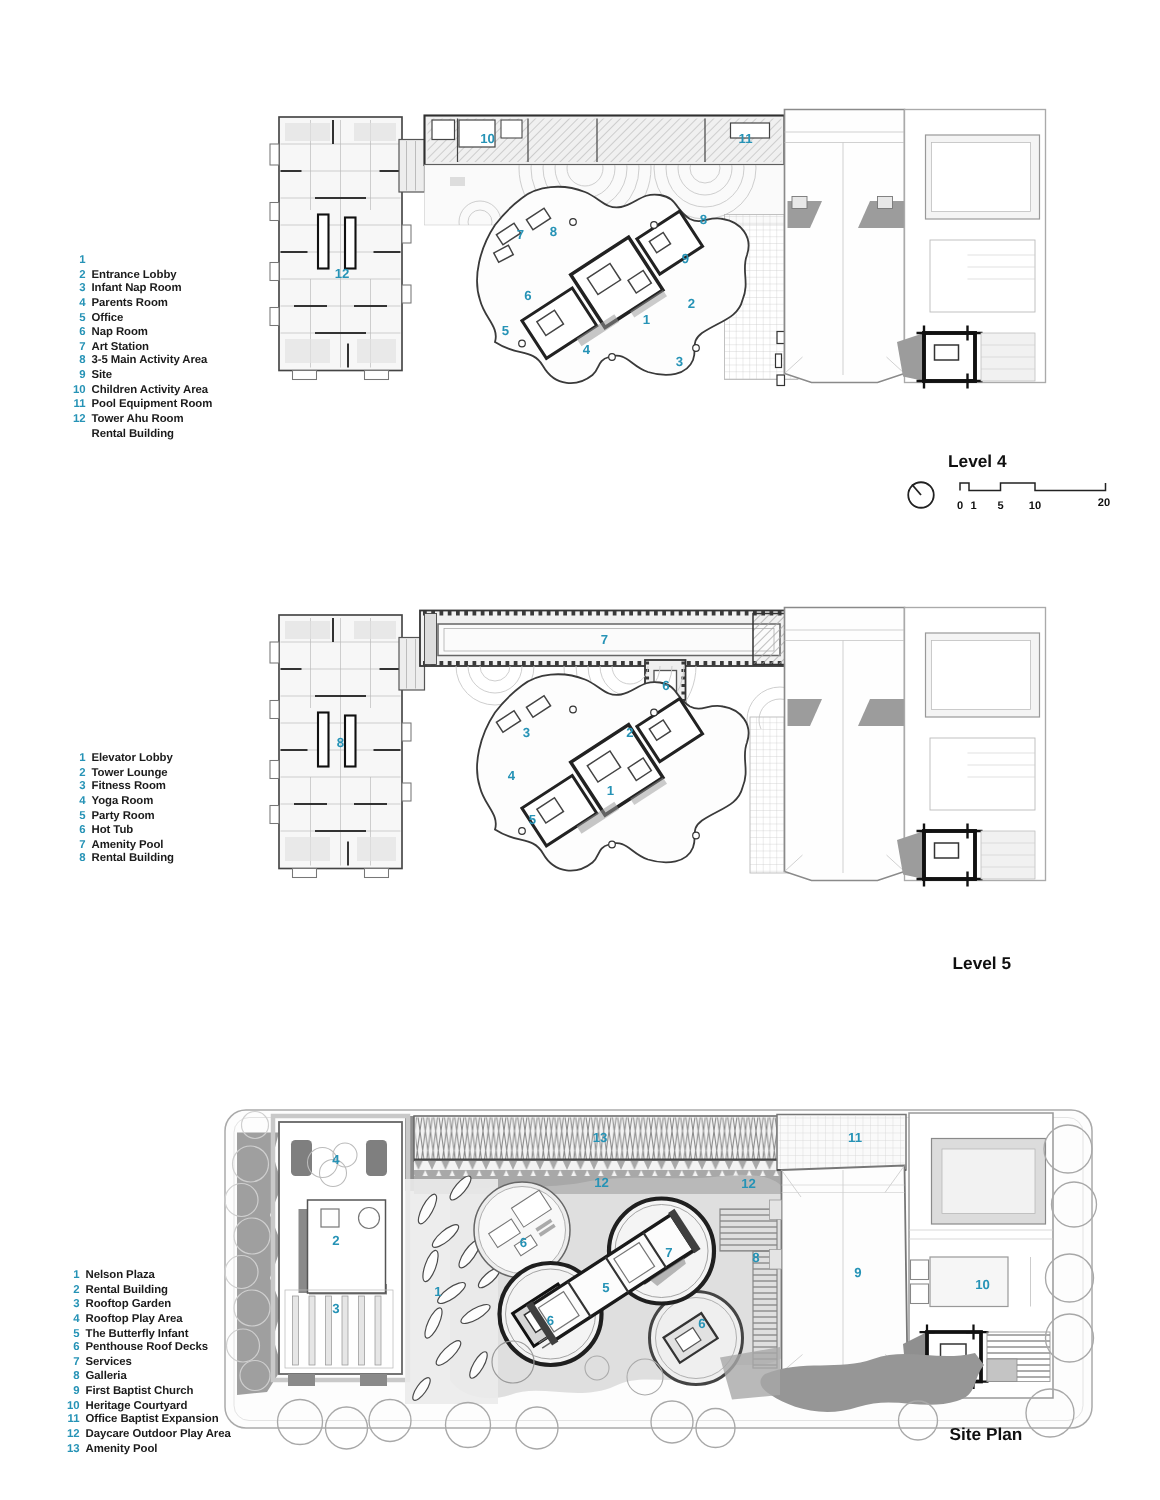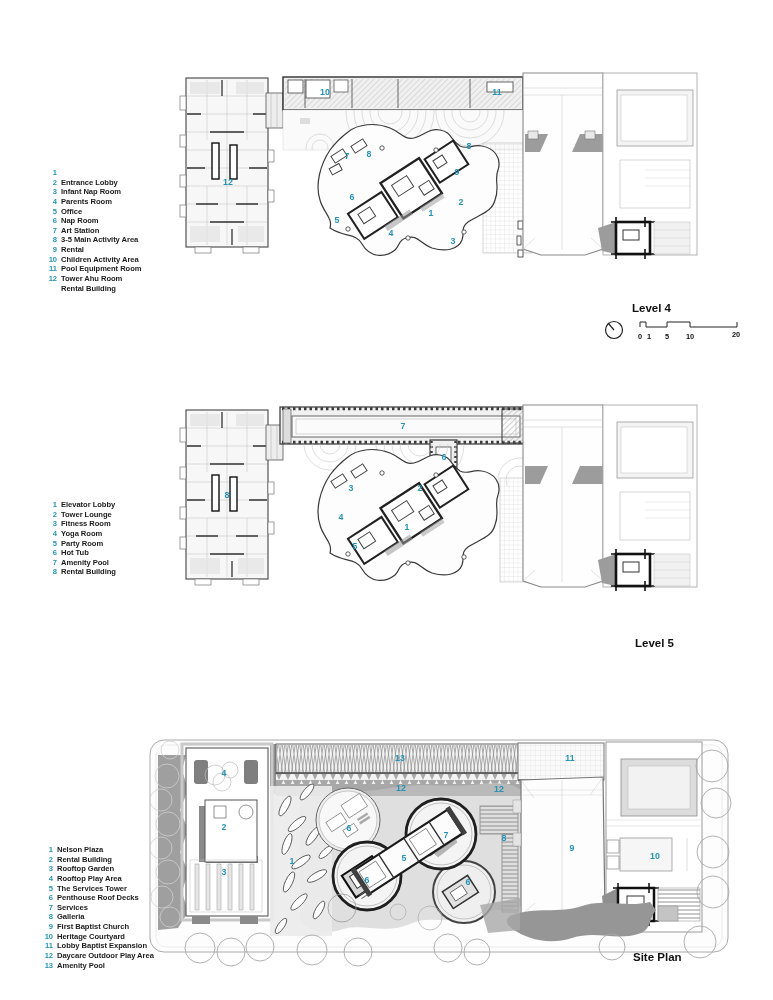--- a/index.html
+++ b/index.html
@@ -495,21 +495,21 @@
       <div class="legend-row">
         <span class="legend-num">7</span>
         <span class="legend-label">Art Station</span>
       </div>
       <div class="legend-row">
         <span class="legend-num">8</span>
         <span class="legend-label">3-5 Main Activity Area</span>
       </div>
       <div class="legend-row">
         <span class="legend-num">9</span>
-        <span class="legend-label">Rental</span>
+        <span class="legend-label">Site</span>
       </div>
       <div class="legend-row">
         <span class="legend-num">10</span>
         <span class="legend-label">Children Activity Area</span>
       </div>
       <div class="legend-row">
         <span class="legend-num">11</span>
         <span class="legend-label">Pool Equipment Room</span>
       </div>
       <div class="legend-row">
@@ -567,21 +567,21 @@
       <div class="legend-row">
         <span class="legend-num">3</span>
         <span class="legend-label">Rooftop Garden</span>
       </div>
       <div class="legend-row">
         <span class="legend-num">4</span>
         <span class="legend-label">Rooftop Play Area</span>
       </div>
       <div class="legend-row">
         <span class="legend-num">5</span>
-        <span class="legend-label">The Services Tower</span>
+        <span class="legend-label">The Butterfly Infant</span>
       </div>
       <div class="legend-row">
         <span class="legend-num">6</span>
         <span class="legend-label">Penthouse Roof Decks</span>
       </div>
       <div class="legend-row">
         <span class="legend-num">7</span>
         <span class="legend-label">Services</span>
       </div>
       <div class="legend-row">
@@ -591,21 +591,21 @@
       <div class="legend-row">
         <span class="legend-num">9</span>
         <span class="legend-label">First Baptist Church</span>
       </div>
       <div class="legend-row">
         <span class="legend-num">10</span>
         <span class="legend-label">Heritage Courtyard</span>
       </div>
       <div class="legend-row">
         <span class="legend-num">11</span>
-        <span class="legend-label">Lobby Baptist Expansion</span>
+        <span class="legend-label">Office Baptist Expansion</span>
       </div>
       <div class="legend-row">
         <span class="legend-num">12</span>
         <span class="legend-label">Daycare Outdoor Play Area</span>
       </div>
       <div class="legend-row">
         <span class="legend-num">13</span>
         <span class="legend-label">Amenity Pool</span>
       </div>
     </div>

